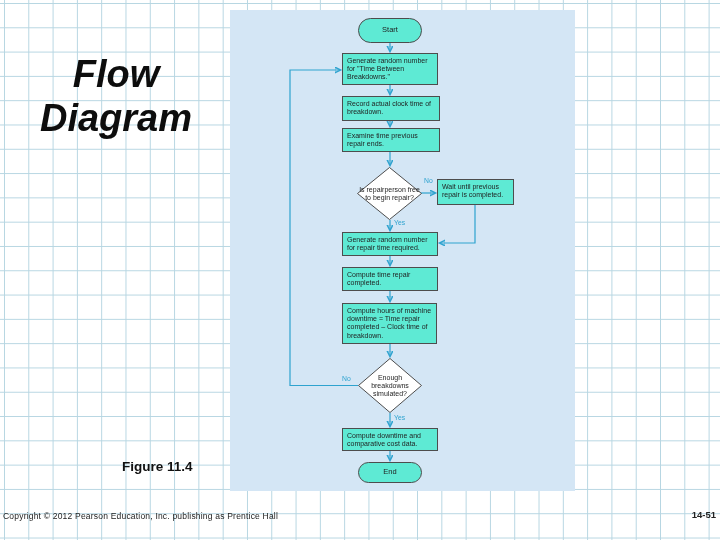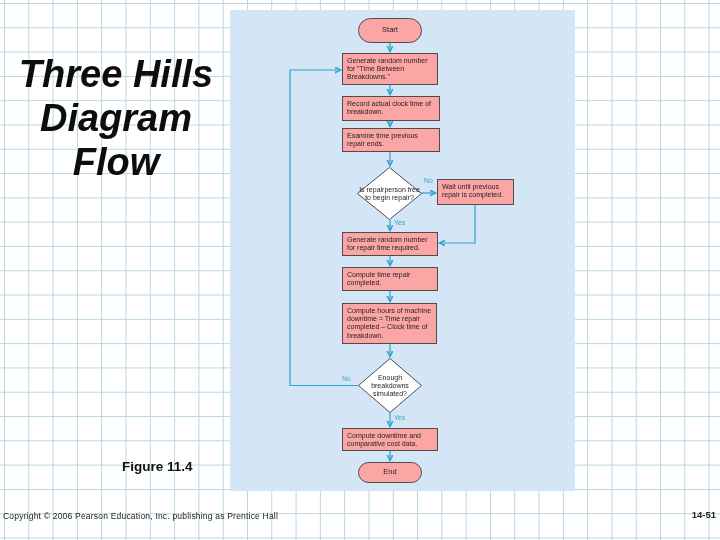--- a/index.html
+++ b/index.html
@@ -18,21 +18,21 @@
     font-size:38px;line-height:44px;font-weight:bold;font-style:italic;
     color:#0d0d0d;text-align:center;
   }
   .panel{
     position:absolute;left:230px;top:10px;width:345px;height:481px;
     background:#d4e6f5;
   }
   .connectors{position:absolute;left:0;top:0;width:345px;height:481px;}
   .connectors path{stroke:#2ea3cf;stroke-width:1.2;fill:none;}
   .node{
-    position:absolute;background:#fca5a5;border:1px solid #4d4d4d;
+    position:absolute;background:#5eead4;border:1px solid #4d4d4d;
     font-size:7px;line-height:8.2px;color:#1f1f1f;
     padding:3px 3px 2px 4px;box-sizing:border-box;
   }
   .oval{
     border-radius:999px;display:flex;align-items:center;justify-content:center;
     padding:0;font-size:7.5px;
   }
   .diamond{position:absolute;}
   .diamond svg{position:absolute;left:0;top:0;width:100%;height:100%;}
   .diamond polygon{fill:#ffffff;stroke:#4d4d4d;stroke-width:1;}
@@ -54,23 +54,22 @@
   }
   .slide-number{
     position:absolute;left:674px;top:509px;width:42px;text-align:right;
     font-size:9.5px;color:#222222;font-weight:bold;
   }
 </style>
 </head>
 <body>
 
 <div class="title">
-  <div>Three Hills</div>
+  <div>Flow</div>
   <div>Diagram</div>
-  <div>Flow</div>
 </div>
 
 <div class="panel">
 
   <svg class="connectors" viewBox="0 0 345 481">
     <defs>
       <marker id="ah" markerWidth="7" markerHeight="7" refX="4.5" refY="2.5" orient="auto">
         <path d="M0,0 L5,2.5 L0,5 z" fill="#2ea3cf" stroke="none"></path>
       </marker>
     </defs>
@@ -124,15 +123,15 @@
   <div class="node oval" style="left:128px;top:452px;width:64px;height:21px">End</div>
 
   <span class="edge-label" style="left:194px;top:167px">No</span>
   <span class="edge-label" style="left:164px;top:209px">Yes</span>
   <span class="edge-label" style="left:112px;top:365px">No</span>
   <span class="edge-label" style="left:164px;top:404px">Yes</span>
 </div>
 
 <div class="figure-caption">Figure 11.4</div>
 
-<div class="footer">Copyright © 2006 Pearson Education, Inc. publishing as Prentice Hall</div>
+<div class="footer">Copyright © 2012 Pearson Education, Inc. publishing as Prentice Hall</div>
 
 <div class="slide-number">14-51</div>
 
 </body></html>

